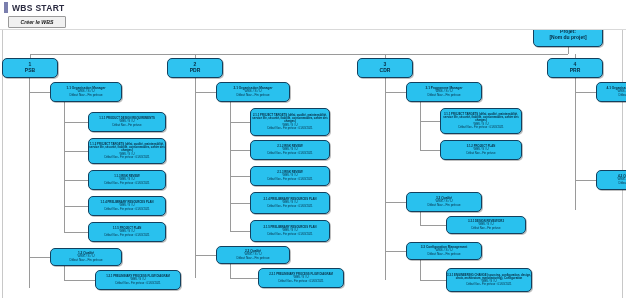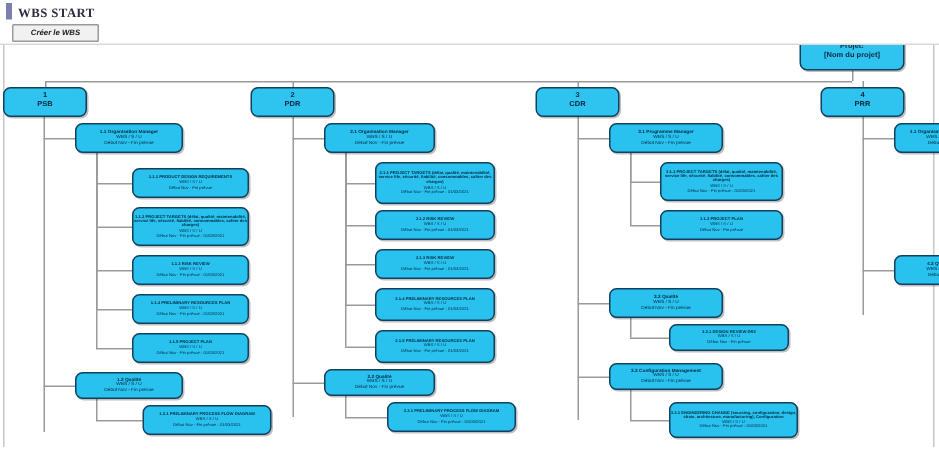--- a/index.html
+++ b/index.html
@@ -2,21 +2,21 @@
 <html><head>
 <meta charset="utf-8">
 <style>
   html,body{margin:0;padding:0;background:#ffffff;}
   body{width:626px;height:300px;overflow:hidden;
        font-family:"Liberation Sans",sans-serif;
        -webkit-font-smoothing:none;}
 
   
   #header{position:absolute;left:0;top:0;width:626px;height:30px;background:#fff;z-index:40;}
-  #title-bar{position:absolute;left:4px;top:2px;display:flex;align-items:center;gap:4px;font-family:Liberation Serif, serif;}
+  #title-bar{position:absolute;left:4px;top:2px;display:flex;align-items:center;gap:4px;}
   #title-accent{width:4px;height:11px;background:#7b7fae;display:block;}
   #title-text{font-size:8.5px;font-weight:bold;color:#2b2b40;letter-spacing:.3px;}
   #create-btn{position:absolute;left:8px;top:16px;width:56px;height:10px;
       border:1px solid #9a9a9a;background:#f1f1f1;border-radius:1px;
       font-size:5.2px;color:#1a1a1a;display:flex;align-items:center;justify-content:center;
       font-style:italic;font-weight:bold;cursor:pointer;}
   #hdr-rule{position:absolute;left:0;top:29px;width:626px;height:1px;background:#d9d9d9;}
 
   
   #canvas{position:absolute;left:0;top:30px;width:626px;height:270px;

